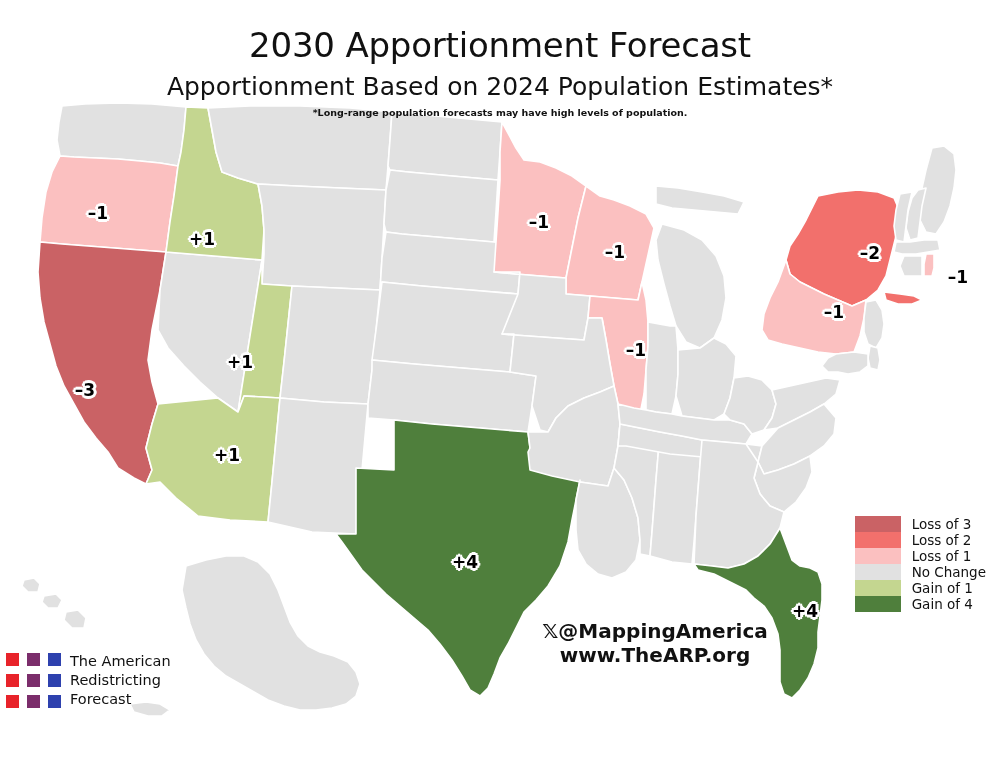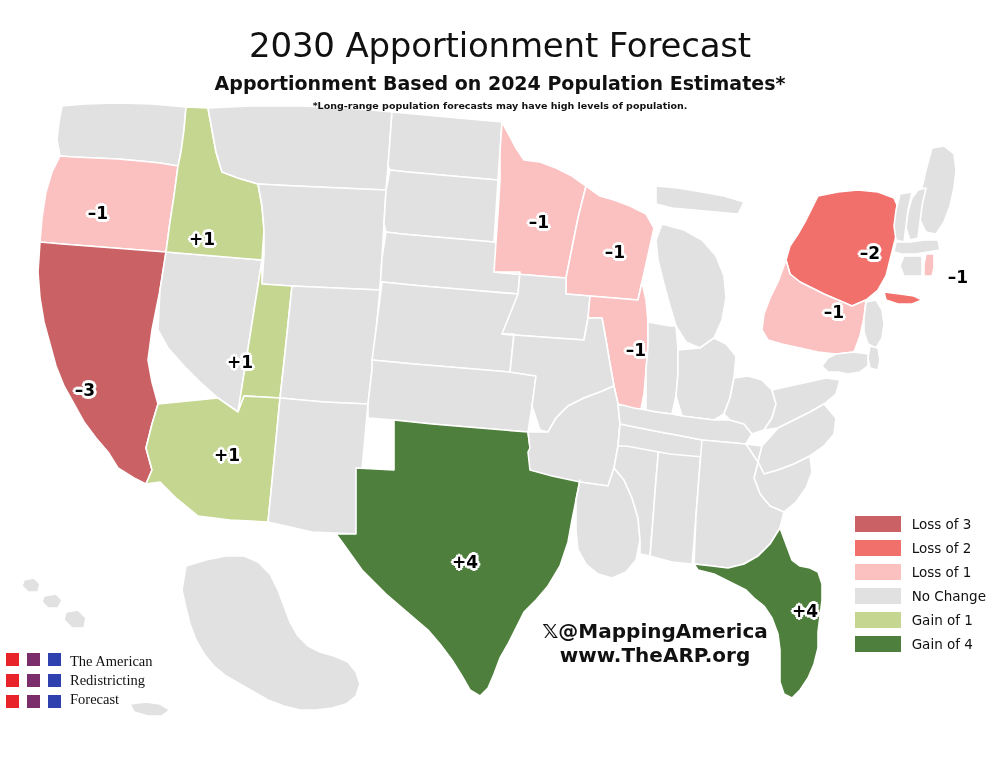--- a/index.html
+++ b/index.html
@@ -30,22 +30,22 @@
     padding-top: 28px;
     font-size: 34px;
     font-weight: normal;
     letter-spacing: -0.2px;
     line-height: 1.05;
     color: #111111;
   }
   #subtitle {
     margin: 0;
     padding-top: 8px;
-    font-size: 19px;
-    font-weight: bold;
+    font-size: 25px;
+    font-weight: normal;
     color: #111111;
     text-align: center;
   }
   #footnote {
     margin: 0;
     padding-top: 6px;
     font-size: 9.5px;
     font-weight: bold;
     color: #111111;
   }
@@ -86,21 +86,20 @@
   }
 
   
   #legend {
     position: absolute;
     right: 14px;
     top: 516px;
     z-index: 35;
     display: flex;
     flex-direction: column;
-    gap: 8px;
   }
   .legend-row {
     display: flex;
     align-items: center;
     gap: 11px;
     height: 16px;
   }
   .legend-swatch {
     width: 46px;
     height: 16px;
@@ -136,21 +135,20 @@
 
   
   #arp-logo {
     position: absolute;
     left: 6px;
     top: 652px;
     z-index: 35;
     display: flex;
     align-items: center;
     gap: 9px;
-    font-family: Liberation Serif, serif;
   }
   #logo-grid {
     display: grid;
     grid-template-columns: repeat(3, 13px);
     grid-template-rows: repeat(3, 13px);
     gap: 8px;
   }
   .logo-sq { width: 13px; height: 13px; }
   #logo-text {
     display: flex;

